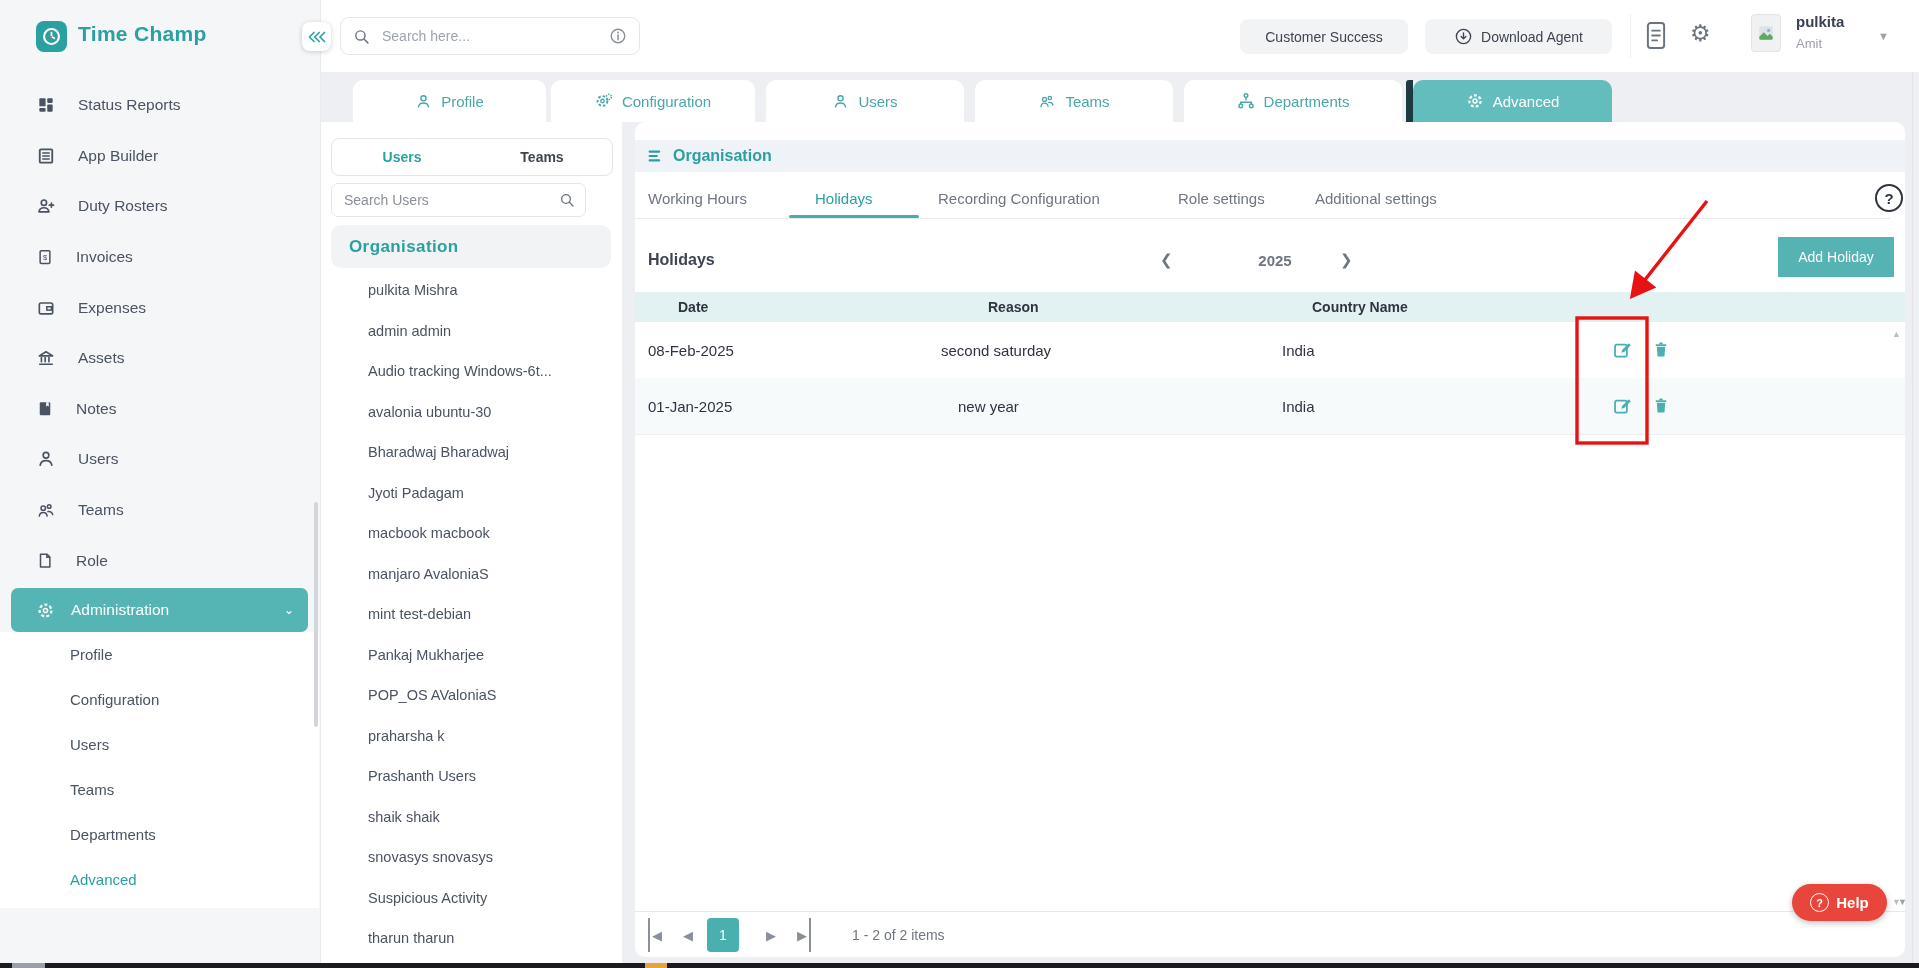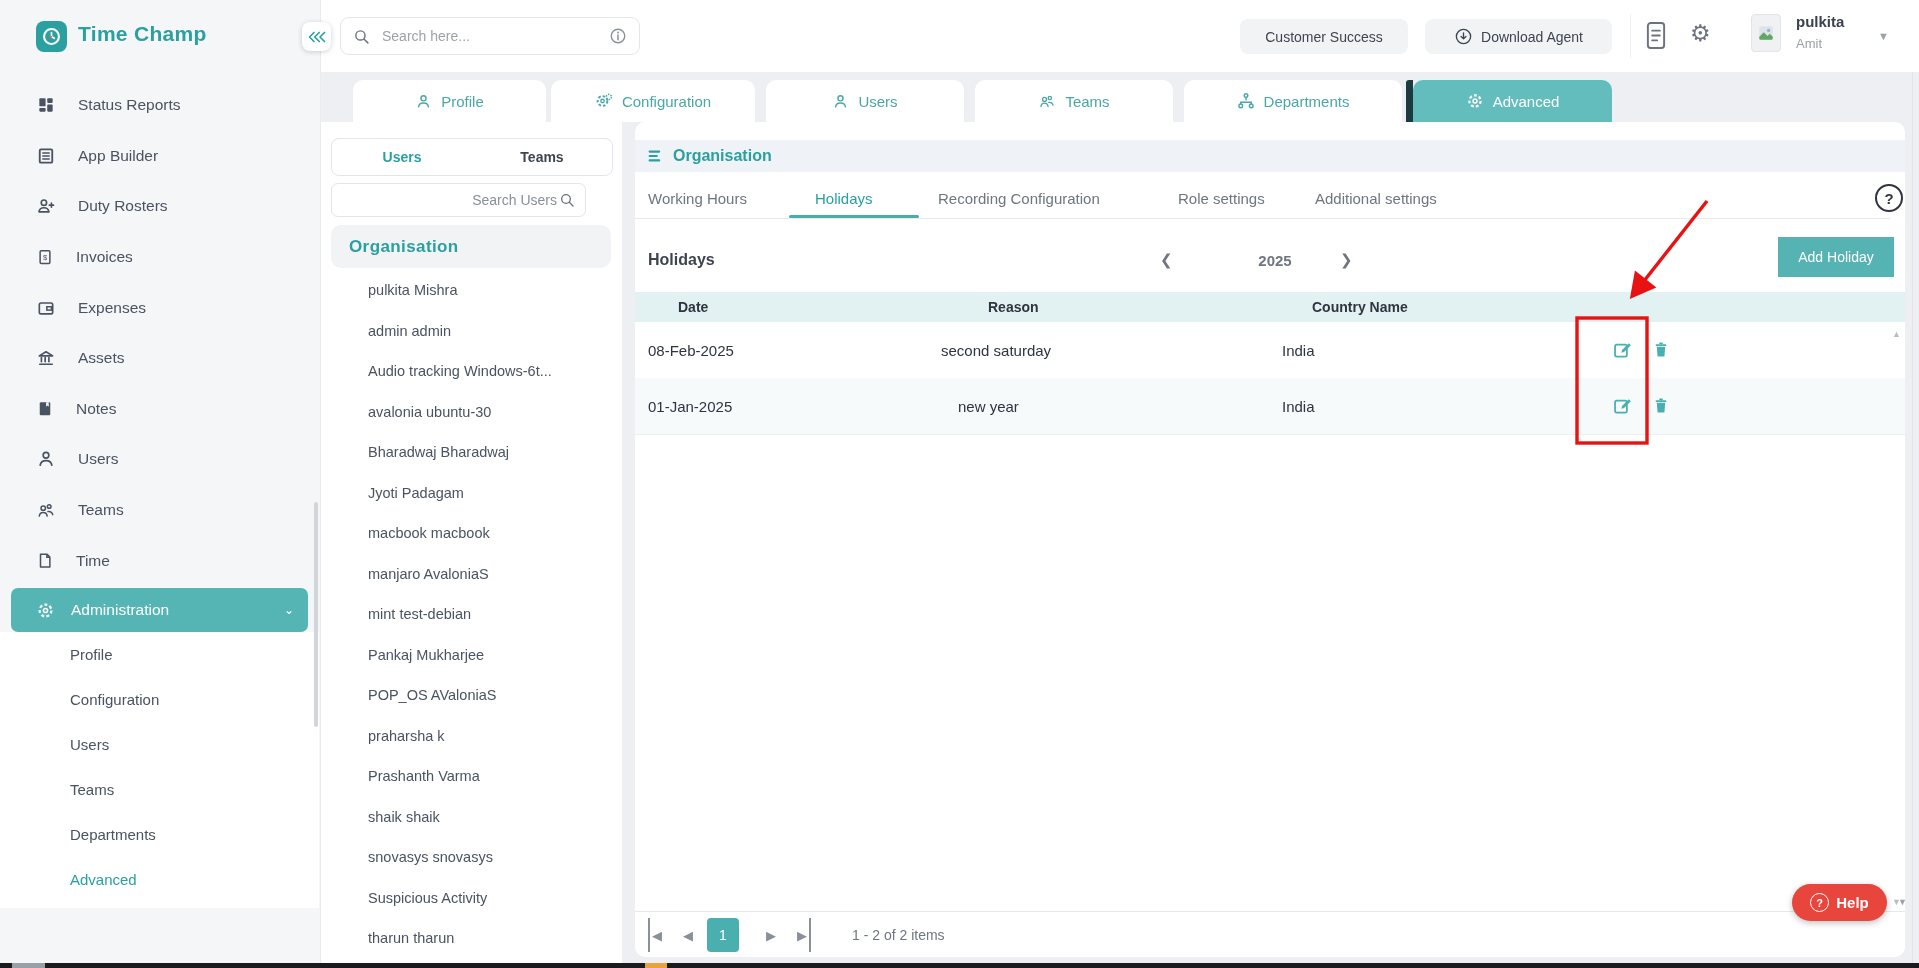--- a/index.html
+++ b/index.html
@@ -38,21 +38,21 @@
   .sub-item{height:45px;display:flex;align-items:center;padding-left:70px;color:#4A5361;font-size:15px;cursor:pointer;}
   .sub-item.active{color:#2AA0A0;}
   .side-scroll{left:314px;top:430px;width:4px;height:225px;background:#D2D6DA;border-radius:2px;}
 
   
   .midpanel{left:321px;top:122px;width:301px;height:841px;background:#fff;}
   .seg{left:10px;top:16px;width:280px;height:36px;border:1px solid #E3E5E8;border-radius:8px;display:flex;}
   .seg div{flex:1;display:flex;align-items:center;justify-content:center;font-weight:bold;font-size:14px;color:#3E4450;cursor:pointer;}
   .seg div.active{color:#2AA0A0;}
   .usearch{left:10px;top:61px;width:255px;height:34px;border:1px solid #E3E5E8;border-radius:7px;display:flex;align-items:center;padding:0 10px;box-sizing:border-box;}
-  .usearch input{border:0;outline:0;flex:1;font-size:14px;color:#0369a1;font-family:inherit;text-align:right;}
+  .usearch input{border:0;outline:0;flex:1;font-size:14px;color:#0369a1;font-family:inherit;}
   .usearch input::placeholder{color:#8A8F98;}
   .org-pill{left:10px;top:103px;width:280px;height:43px;background:#F2F3F5;border-radius:10px;display:flex;align-items:center;padding-left:18px;box-sizing:border-box;color:#2AA0A0;font-weight:bold;font-size:17px;letter-spacing:.4px;}
   .user-list{left:0;top:148px;width:301px;}
   .user-item{height:40.5px;display:flex;align-items:center;padding-left:47px;font-size:14.5px;color:#4A5361;cursor:pointer;}
 
   
   .card{left:635px;top:122px;width:1270px;height:835px;background:#fff;border-radius:10px;}
   .band{left:0;top:18px;width:1270px;height:32px;background:#EFF3F7;display:flex;align-items:center;padding-left:13px;gap:9px;box-sizing:border-box;}
   .band-title{color:#2AA0A0;font-weight:bold;font-size:16px;}
   .ctab{top:56px;height:40px;display:flex;align-items:center;font-size:15px;color:#6F7680;cursor:pointer;}
@@ -307,21 +307,21 @@
           </span>
         <span>Teams</span>
       </div>
       <div class="side-item">
         <span>
             <svg width="18" height="19" viewBox="0 0 24 24">
               <path d="M6 3.5h8.5l4 4v13H6z" fill="none" stroke="#4A5361" stroke-width="2" stroke-linejoin="round"></path>
               <path d="M14.5 3.5v4h4" fill="none" stroke="#4A5361" stroke-width="2"></path>
             </svg>
           </span>
-        <span>Time</span>
+        <span>Role</span>
       </div>
     </div>
 
     <div class="abs admin-item">
       <span>
           <svg width="19" height="19" viewBox="0 0 24 24">
             <circle cx="12" cy="12" r="7.5" fill="none" stroke="#fff" stroke-width="2.8" stroke-dasharray="3.8 2.8"></circle>
             <circle cx="12" cy="12" r="2.6" fill="none" stroke="#fff" stroke-width="1.9"></circle>
           </svg>
         </span>
@@ -373,21 +373,21 @@
       <div class="user-item">Audio tracking Windows-6t...</div>
       <div class="user-item">avalonia ubuntu-30</div>
       <div class="user-item">Bharadwaj Bharadwaj</div>
       <div class="user-item">Jyoti Padagam</div>
       <div class="user-item">macbook macbook</div>
       <div class="user-item">manjaro AvaloniaS</div>
       <div class="user-item">mint test-debian</div>
       <div class="user-item">Pankaj Mukharjee</div>
       <div class="user-item">POP_OS AValoniaS</div>
       <div class="user-item">praharsha k</div>
-      <div class="user-item">Prashanth Varma</div>
+      <div class="user-item">Prashanth Users</div>
       <div class="user-item">shaik shaik</div>
       <div class="user-item">snovasys snovasys</div>
       <div class="user-item">Suspicious Activity</div>
       <div class="user-item">tharun tharun</div>
     </div>
   </div>
 
   <div class="abs card">
     <div class="abs band">
       <span>

